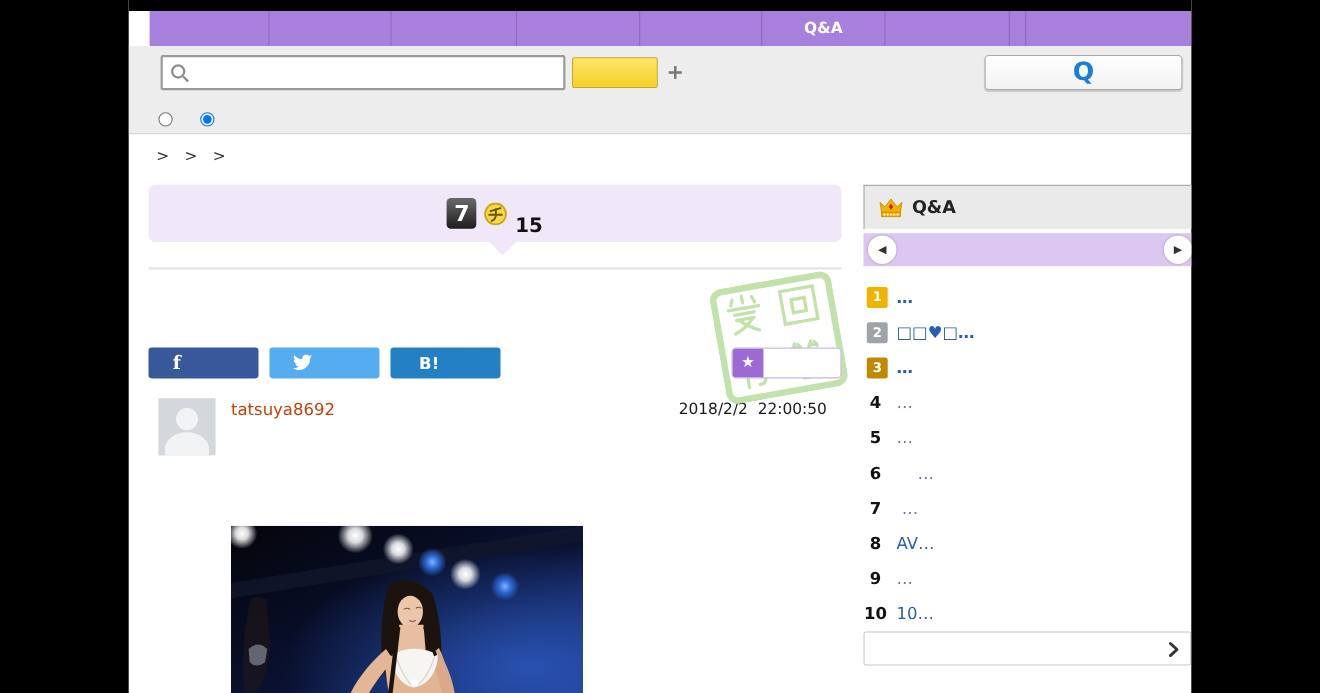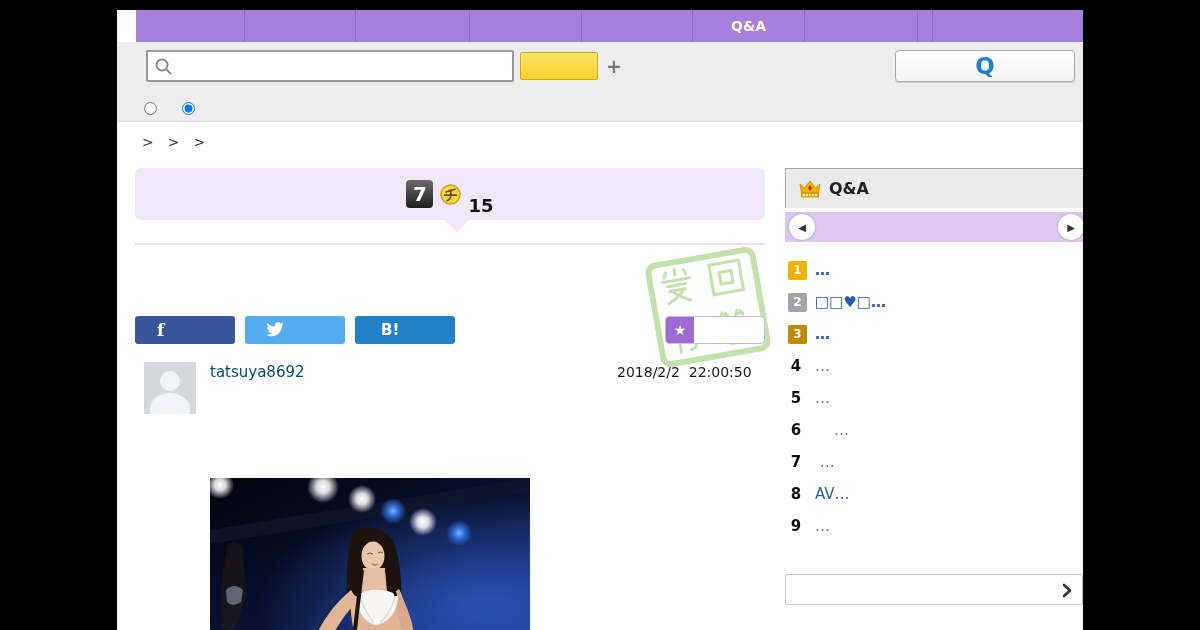--- a/index.html
+++ b/index.html
@@ -56,21 +56,21 @@
   #ht-btn { left:238px; background:#2380c4; font-size:15px; padding-left:26px; }
   #fav-widget { position:absolute; left:548px; top:316px; width:100px; height:28px; border:1px solid #cbb7ea; border-radius:4px;
                 background:#fff; display:flex; z-index:2; cursor:pointer; }
   #fav-star { width:28px; height:100%; background:#9c6ad2; border-radius:3px 0 0 3px; color:#fff; font-size:14px;
               display:flex; align-items:center; justify-content:center; }
 
   
   #avatar { left:27px; top:362px; width:52px; height:52px; background:#d4d8dc; overflow:hidden; }
   #avatar .head { position:absolute; left:16px; top:9px; width:20px; height:20px; border-radius:50%; background:#f2f3f5; }
   #avatar .body { position:absolute; left:6px; top:31px; width:40px; height:30px; border-radius:50% 50% 0 0; background:#f2f3f5; }
-  #username { left:93px; top:363px; font-size:15px; color:#0c4a6e; cursor:pointer; }
+  #username { left:93px; top:363px; font-size:15px; color:#c2410c; cursor:pointer; }
   #post-date { left:500px; top:364px; width:133px; text-align:right; font-size:14px; color:#1a1a1a; white-space:pre; }
 
   
   #photo { left:93px; top:478px; width:320px; height:160px; }
 
   
   #sidebar { left:668px; top:168px; width:320px; height:440px; }
   #sb-header { position:absolute; left:0; top:0; width:320px; height:40px; background:#eaeaea; border:1px solid #a8a8a8;
                border-bottom:none; display:flex; align-items:center; gap:7px; padding-left:12px; }
   #sb-title { font-size:16px; font-weight:bold; color:#222; }
@@ -323,20 +323,24 @@
           <a class="rank-link muted">&nbsp;…</a>
         </div>
         <div class="rank-row">
           <span class="rank-num">8</span>
           <a class="rank-link">AV…</a>
         </div>
         <div class="rank-row">
           <span class="rank-num">9</span>
           <a class="rank-link muted">…</a>
         </div>
+        <div class="rank-row">
+          <span class="rank-num">10</span>
+          <a class="rank-link">10…</a>
+        </div>
       </div>
 
       <div id="sb-more">
         <svg width="10" height="15" viewBox="0 0 10 15">
           <polyline points="2,2 8,7.5 2,13" fill="none" stroke="#333" stroke-width="2.6" stroke-linecap="round" stroke-linejoin="round"></polyline>
         </svg>
       </div>
     </div>
 
   </div>

